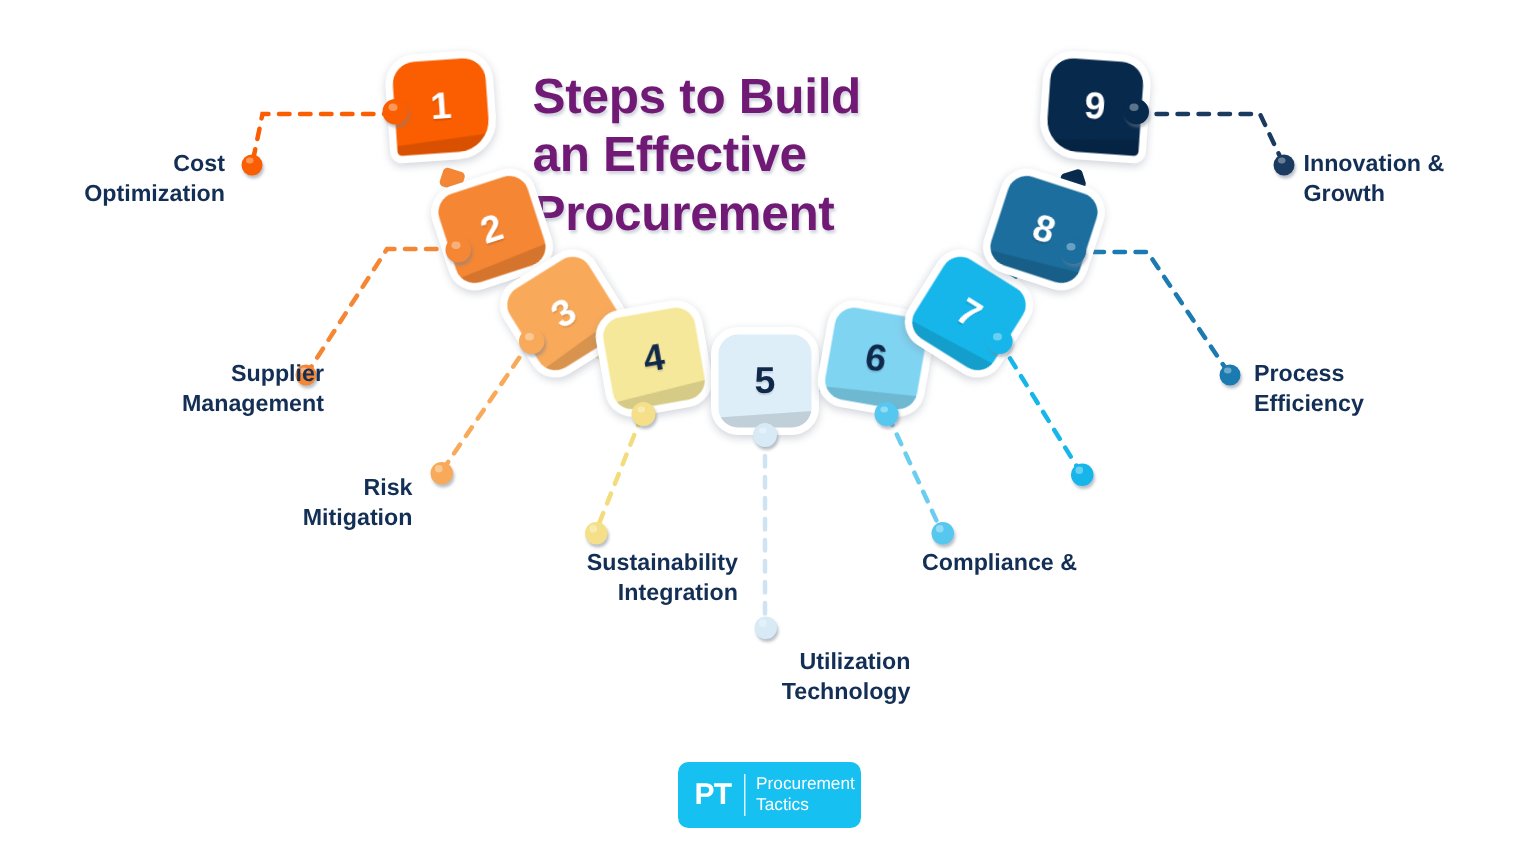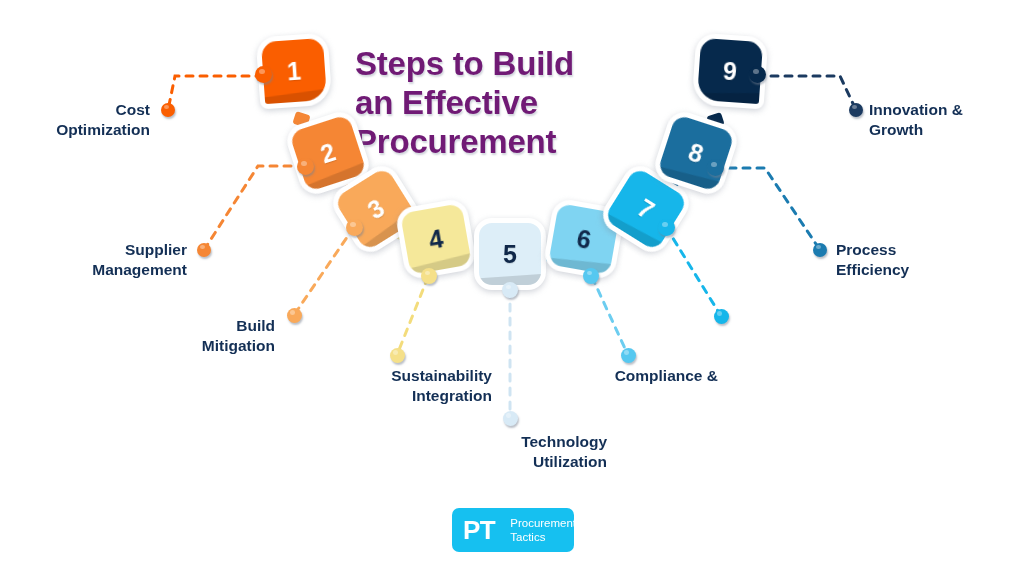--- a/index.html
+++ b/index.html
@@ -134,21 +134,21 @@
     height: 44px;
     background: #16C0F0;
     border-radius: 7px;
     display: flex;
     align-items: center;
     padding-left: 11px;
     box-sizing: border-box;
   }
   .logo .pt {
     color: #ffffff;
-    font-size: 26px;
+    font-size: 20px;
     font-weight: bold;
     letter-spacing: -0.5px;
   }
   .logo .bar {
     width: 1.5px;
     height: 28px;
     background: rgba(255,255,255,0.85);
     margin: 0 7px 0 8px;
   }
   .logo .wm {
@@ -254,41 +254,41 @@
   </div>
   <div class="dot" style="left:749px; top:66px; width:17px; height:17px; background:#06294C;"></div>
 
   <div class="dot" style="left:161px; top:103px; width:14px; height:14px; background:#FA5E00;"></div>
   <div class="label r" style="left:-40px; top:100px; width:190px;">
     <span>Cost</span>
     <span>Optimization</span>
   </div>
 
   <div class="dot" style="left:197px; top:243px; width:14px; height:14px; background:#F58634;"></div>
-  <div class="label r" style="left:0px; top:240px; width:187px;">
+  <div class="label r" style="left:0px; top:240px; width:187px;padding-left:29px;">
     <span>Supplier</span>
     <span>Management</span>
   </div>
 
   <div class="dot" style="left:287px; top:308px; width:15px; height:15px; background:#F9A95A;"></div>
   <div class="label r" style="left:90px; top:316px; width:185px;">
-    <span>Build</span>
+    <span>Risk</span>
     <span>Mitigation</span>
   </div>
 
   <div class="dot" style="left:390px; top:348px; width:15px; height:15px; background:#F5E089;"></div>
   <div class="label c" style="left:298px; top:366px; width:194px;">
     <span>Sustainability</span>
     <span>Integration</span>
   </div>
 
   <div class="dot" style="left:503px; top:411px; width:15px; height:15px; background:#D8EAF6;"></div>
   <div class="label c" style="left:413px; top:432px; width:194px;">
+    <span>Utilization</span>
     <span>Technology</span>
-    <span>Utilization</span>
   </div>
 
   <div class="dot" style="left:621px; top:348px; width:15px; height:15px; background:#56C8F0;"></div>
   <div class="label c" style="left:524px; top:366px; width:194px;">
     <span>Compliance &amp;</span>
   </div>
 
   <div class="dot" style="left:714px; top:309px; width:15px; height:15px; background:#16B6EA;"></div>
 
   <div class="dot" style="left:813px; top:243px; width:14px; height:14px; background:#1B7BB0;"></div>

